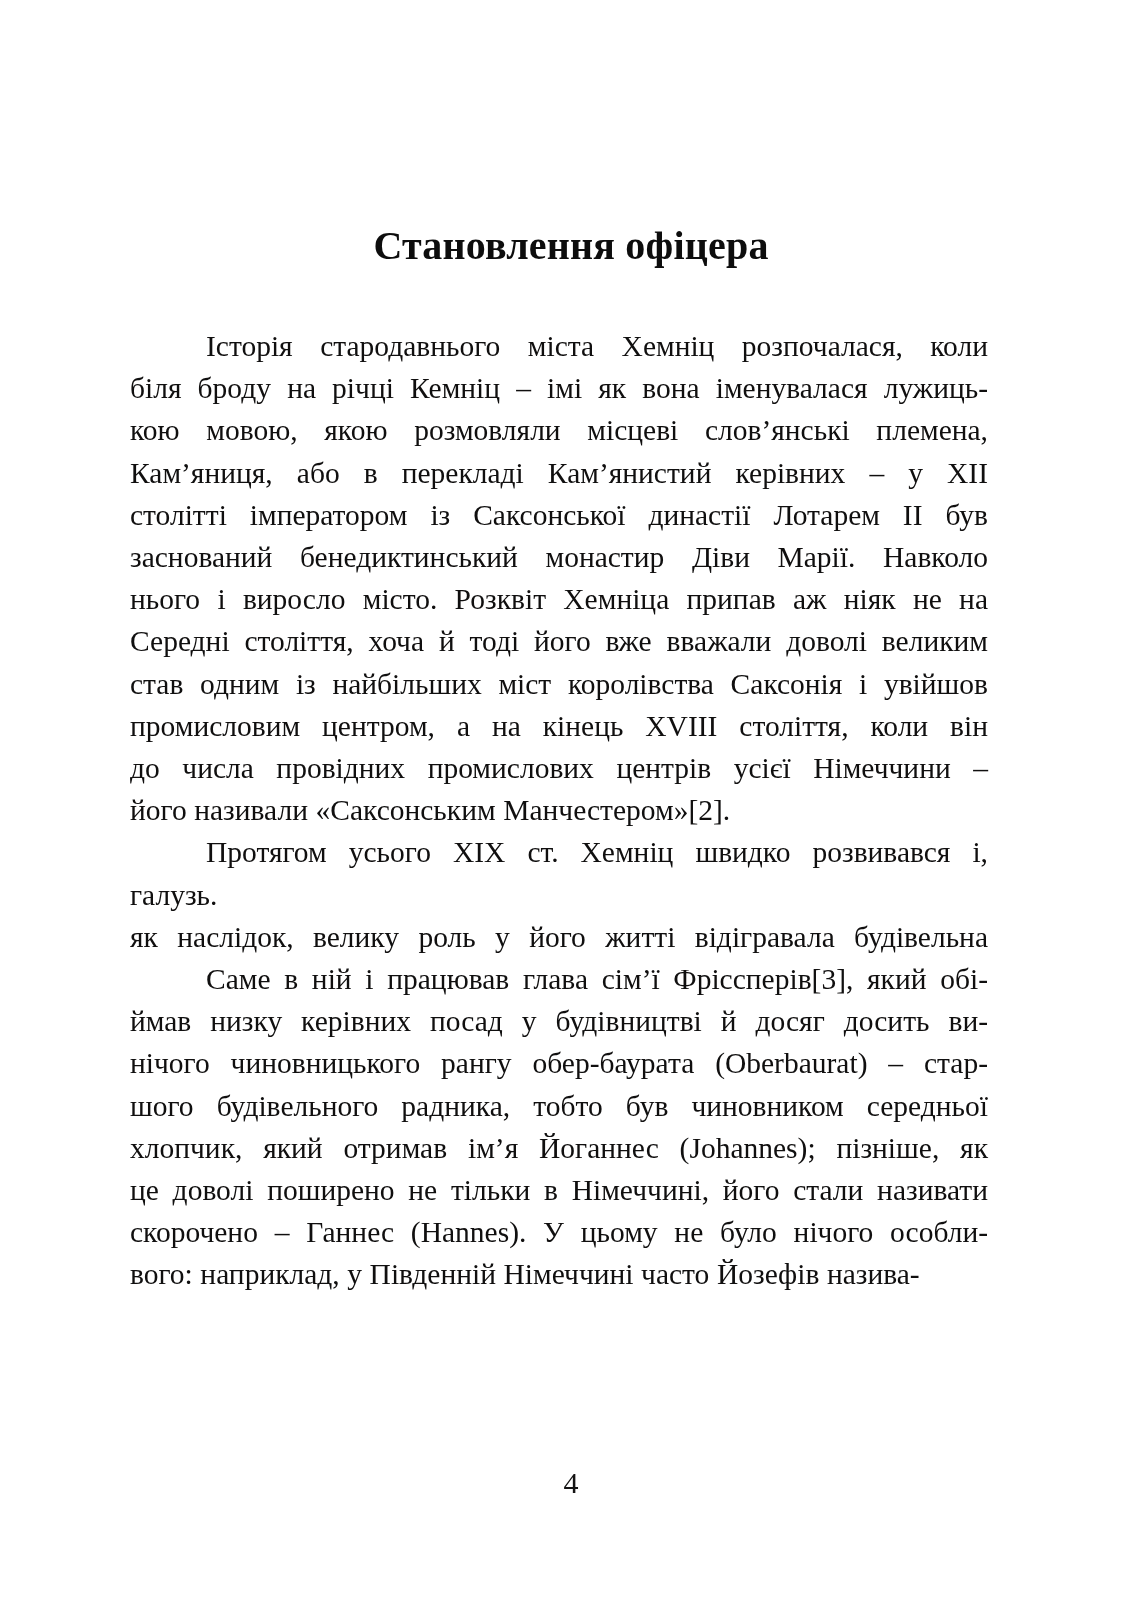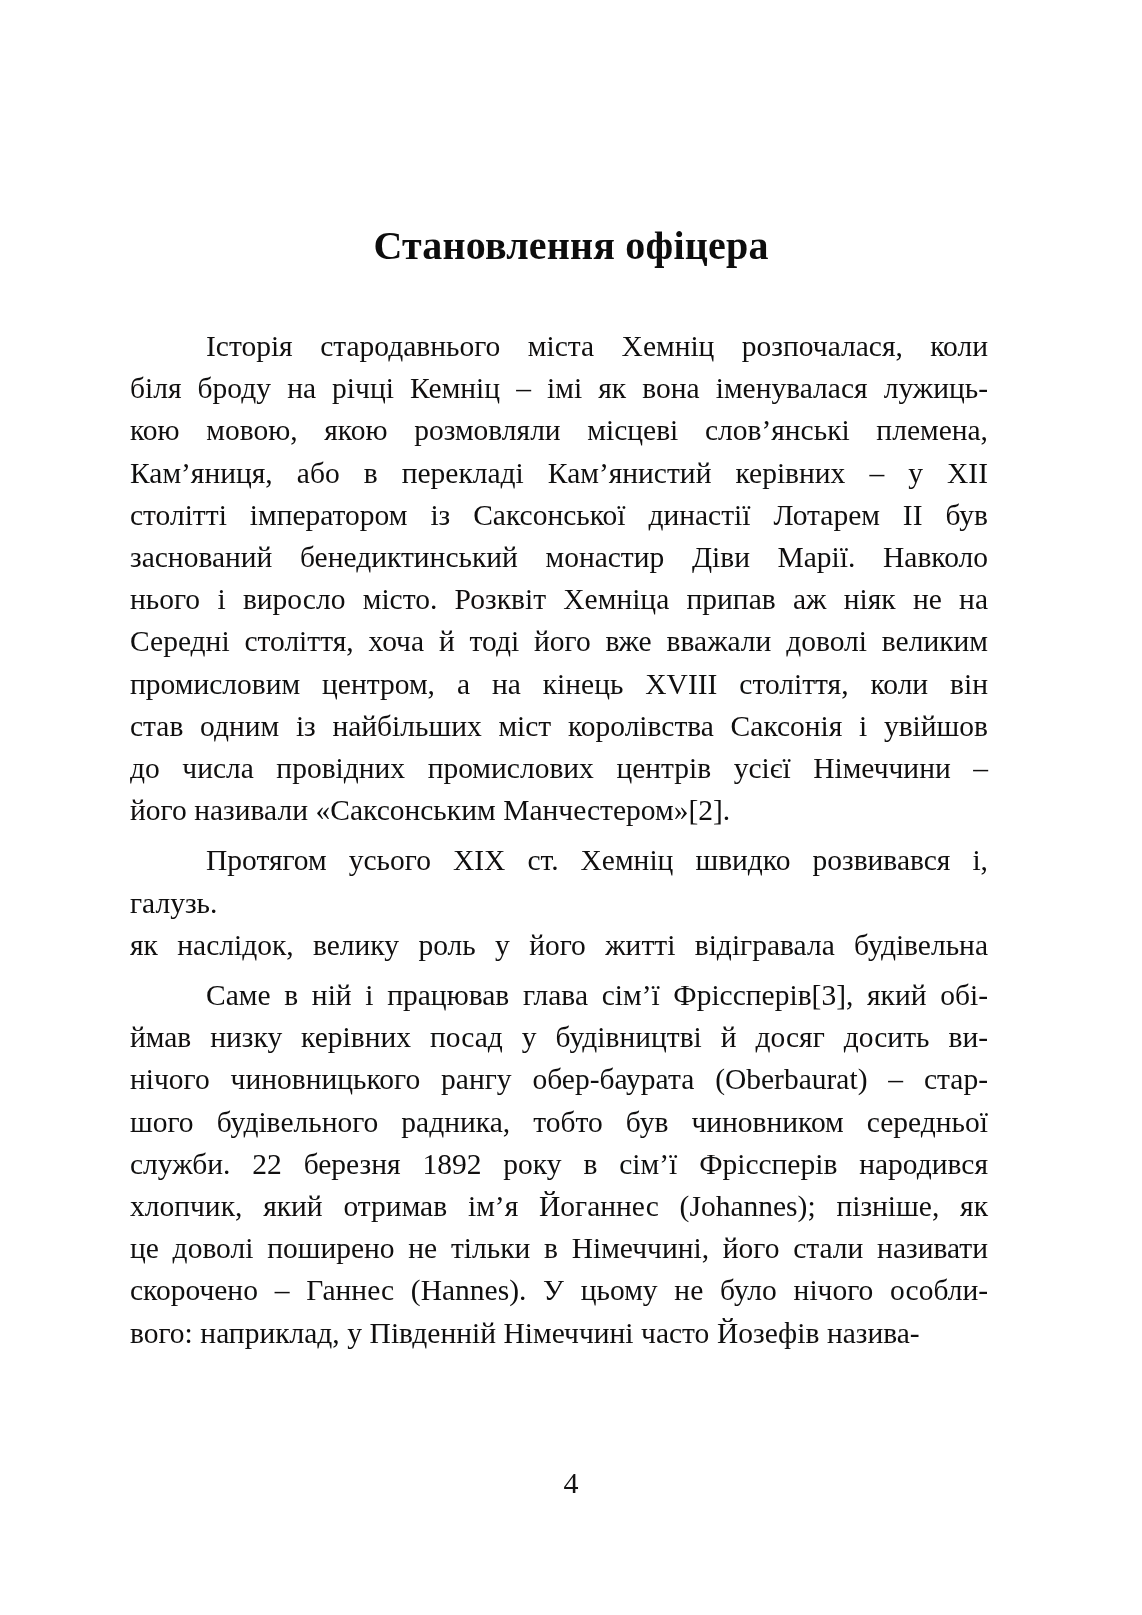--- a/index.html
+++ b/index.html
@@ -51,21 +51,21 @@
     text-justify: inter-word;
     font-size: 29.5px;
     line-height: 42.2px;
     color: #100f0f;
     hyphens: none;
     word-spacing: 0.2px;
   }
 
   
   .para + .para {
-    margin-top: 8px;
+    margin-top: 0;
   }
 
   
   .ln {
     display: block;
     text-align: justify;
     text-align-last: justify;
     text-indent: 0;
     white-space: pre-wrap;
   }
@@ -100,38 +100,37 @@
 
     <p class="para">
       <span class="ln first">Історія стародавнього міста Хемніц розпочалася, коли</span>
       <span class="ln">біля броду на річці Кемніц – імі як вона іменувалася лужиць-</span>
       <span class="ln">кою мовою, якою розмовляли місцеві слов’янські племена,</span>
       <span class="ln">Кам’яниця, або в перекладі Кам’янистий керівних – у XII</span>
       <span class="ln">столітті імператором із Саксонської династії Лотарем II був</span>
       <span class="ln">заснований бенедиктинський монастир Діви Марії. Навколо</span>
       <span class="ln">нього і виросло місто. Розквіт Хемніца припав аж ніяк не на</span>
       <span class="ln">Середні століття, хоча й тоді його вже вважали доволі великим</span>
+      <span class="ln">став одним із найбільших міст королівства Саксонія і увійшов</span>
       <span class="ln">промисловим центром, а на кінець XVIII століття, коли він</span>
-      <span class="ln">став одним із найбільших міст королівства Саксонія і увійшов</span>
       <span class="ln">до числа провідних промислових центрів усієї Німеччини –</span>
       <span class="ln last">його називали «Саксонським Манчестером»[2].</span>
     </p>
 
     <p class="para">
       <span class="ln first">Протягом усього XIX ст. Хемніц швидко розвивався і,</span>
       <span class="ln last">галузь.</span>
       <span class="ln">як наслідок, велику роль у його житті відігравала будівельна</span>
     </p>
 
     <p class="para">
       <span class="ln first">Саме в ній і працював глава сім’ї Фріссперів[3], який обі-</span>
       <span class="ln">ймав низку керівних посад у будівництві й досяг досить ви-</span>
       <span class="ln">нічого чиновницького рангу обер-баурата (Oberbaurat) – стар-</span>
       <span class="ln">шого будівельного радника, тобто був чиновником середньої</span>
-      <span class="ln">служби. 22 березня 1892 року в сім’ї Фріссперів народився</span>
       <span class="ln">хлопчик, який отримав ім’я Йоганнес (Johannes); пізніше, як</span>
       <span class="ln">це доволі поширено не тільки в Німеччині, його стали називати</span>
       <span class="ln">скорочено – Ганнес (Hannes). У цьому не було нічого особли-</span>
       <span class="ln last">вого: наприклад, у Південній Німеччині часто Йозефів назива-</span>
     </p>
 
   </div>
 
   <div class="folio">4</div>
 

